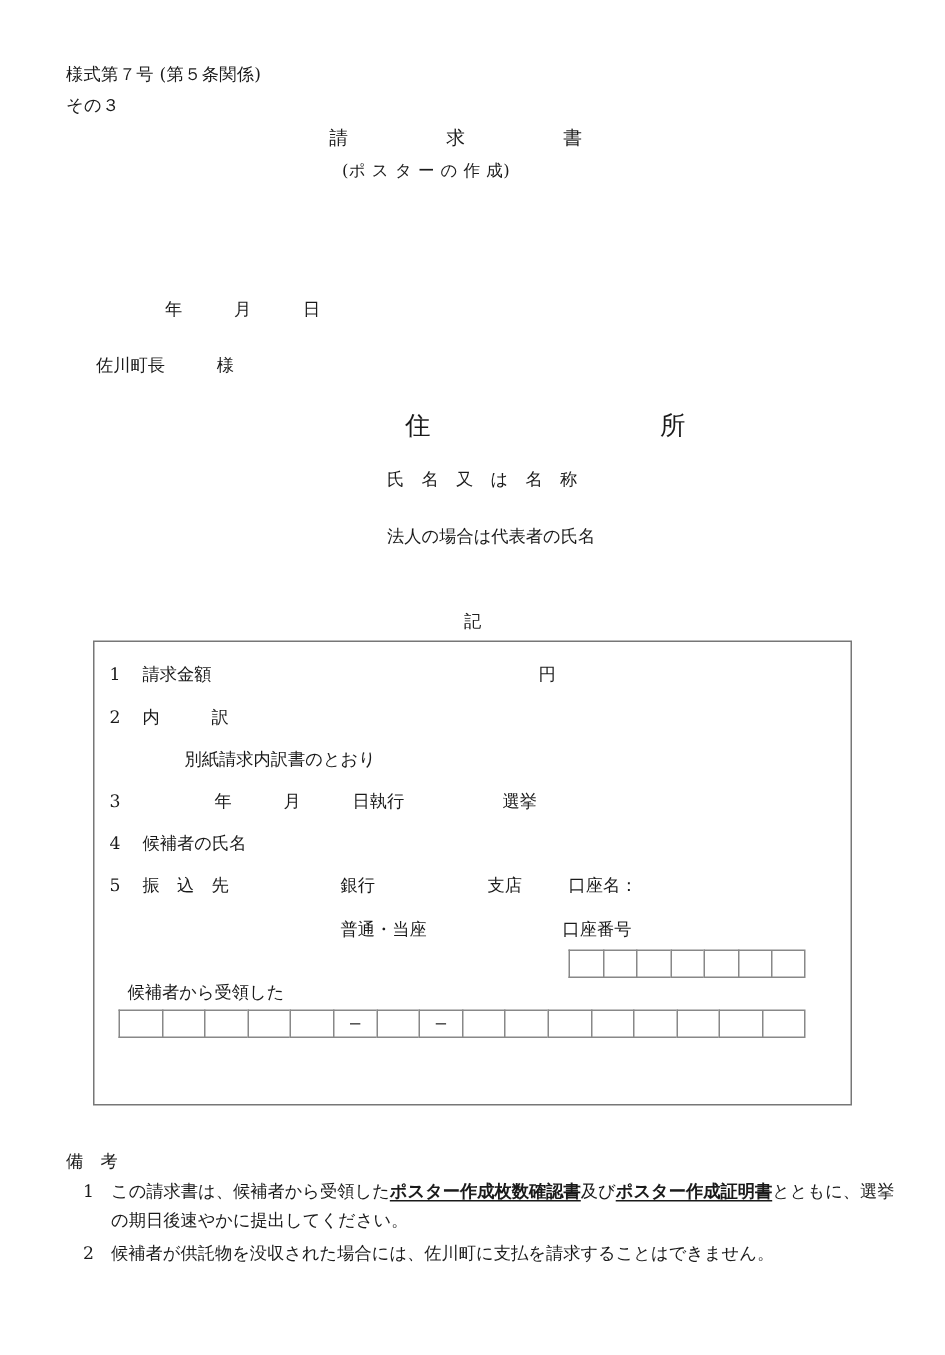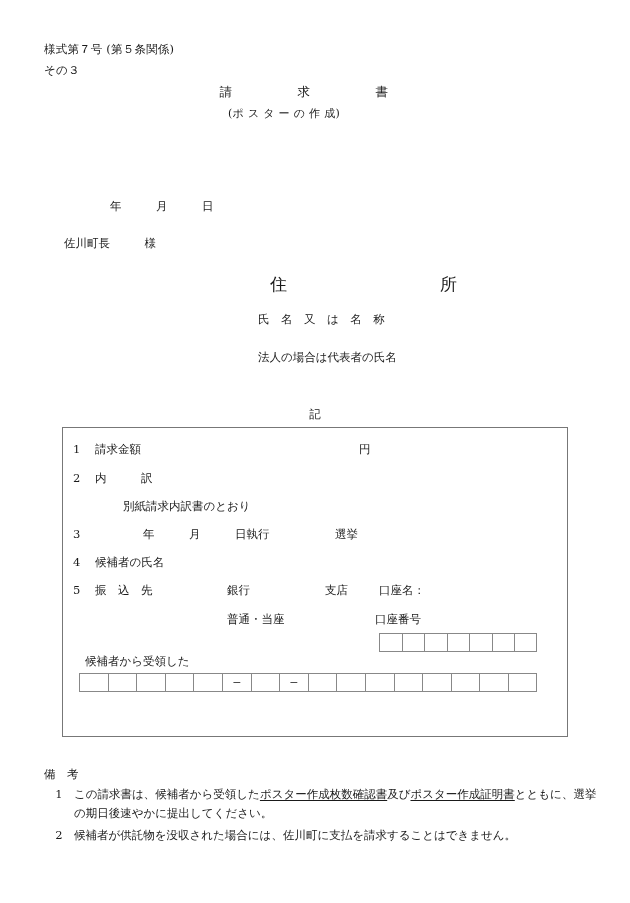--- a/index.html
+++ b/index.html
@@ -111,21 +111,21 @@
 
   #yucho-grid { left: 16px; top: 245px; }
   #yucho-grid .cell { width: 28.6px; height: 19px; }
 
   
   #notes { position: absolute; left: 44px; top: 752px; width: 560px; font-size: 11.5px; }
   .notes-head { margin: 17px 0 4px 0; white-space: pre; line-height: 1.0; }
   .note-row { display: flex; align-items: flex-start; margin-bottom: 2px; line-height: 1.7; }
   .note-num { width: 30px; flex: 0 0 30px; text-align: center; }
   .note-text { flex: 1; }
-  .u { text-decoration: underline; text-underline-offset: 2px; }
+  .u { text-decoration: underline; text-underline-offset: 2px; font-weight: bold; }
 </style>
 </head>
 <body>
 
 <div id="page">
 
   <div class="abs form-no">様式第７号 (第５条関係)</div>
   <div class="abs form-sub">その３</div>
 
   <div class="abs doc-title">請　　　　　求　　　　　書</div>

